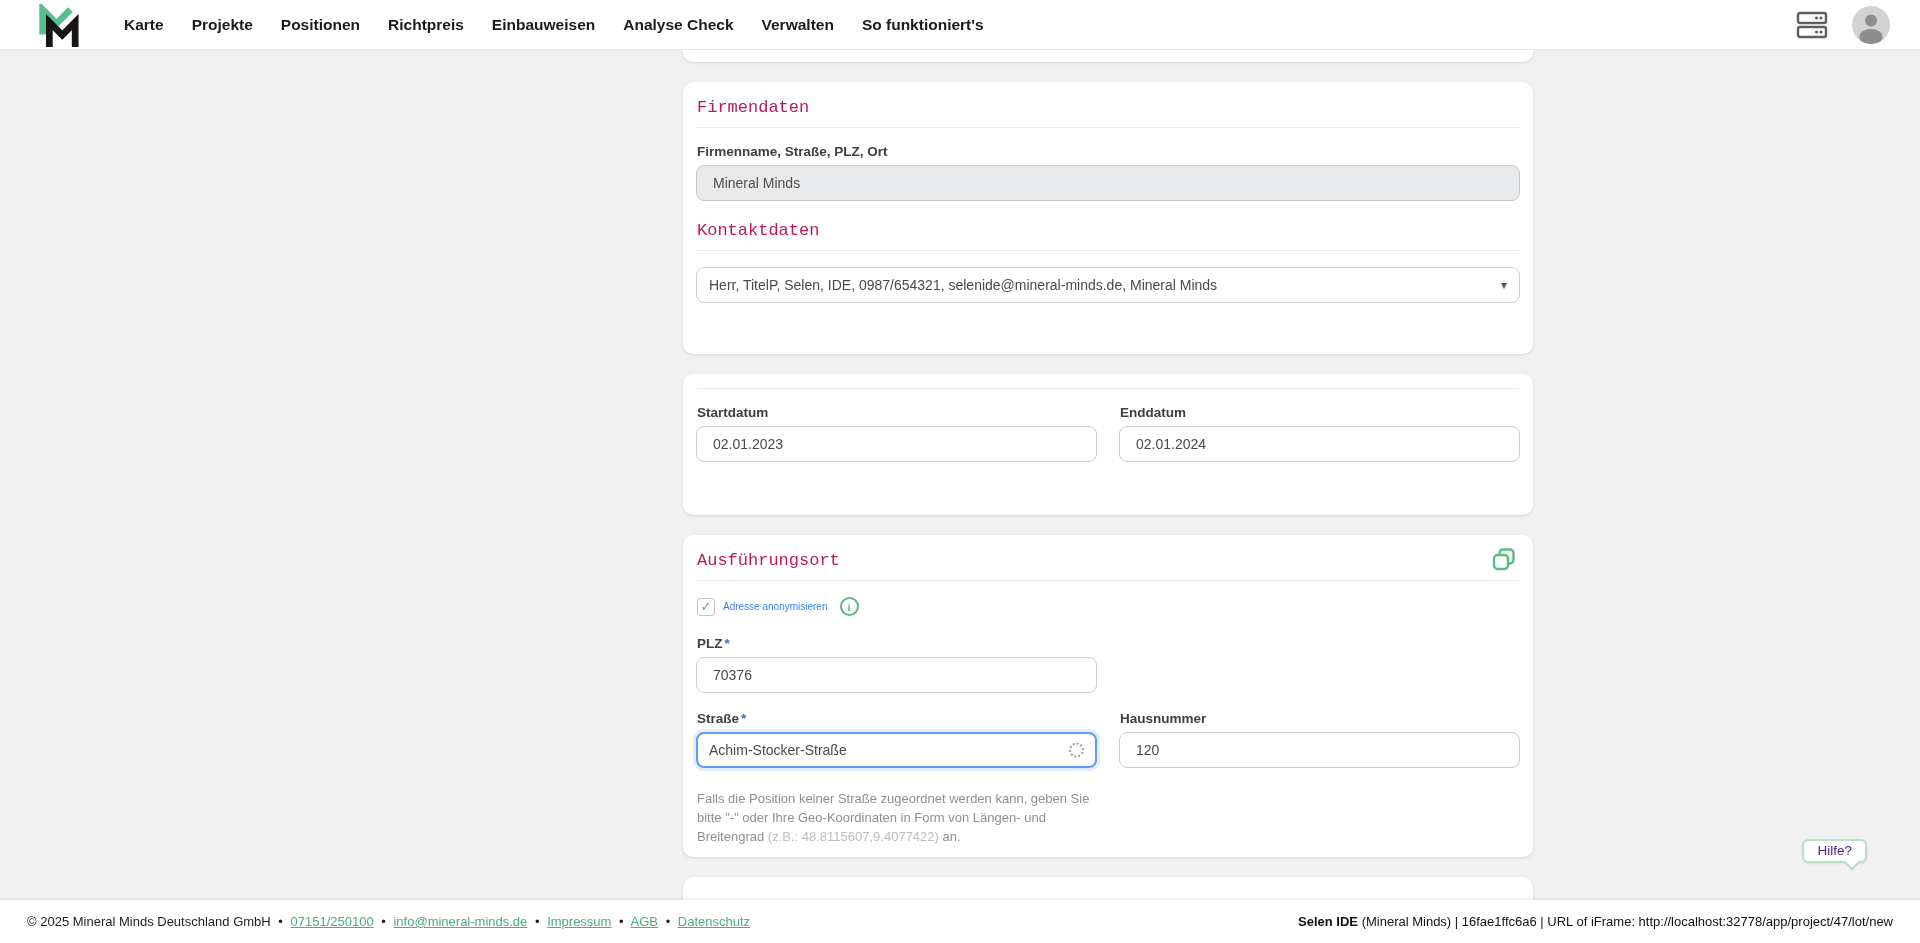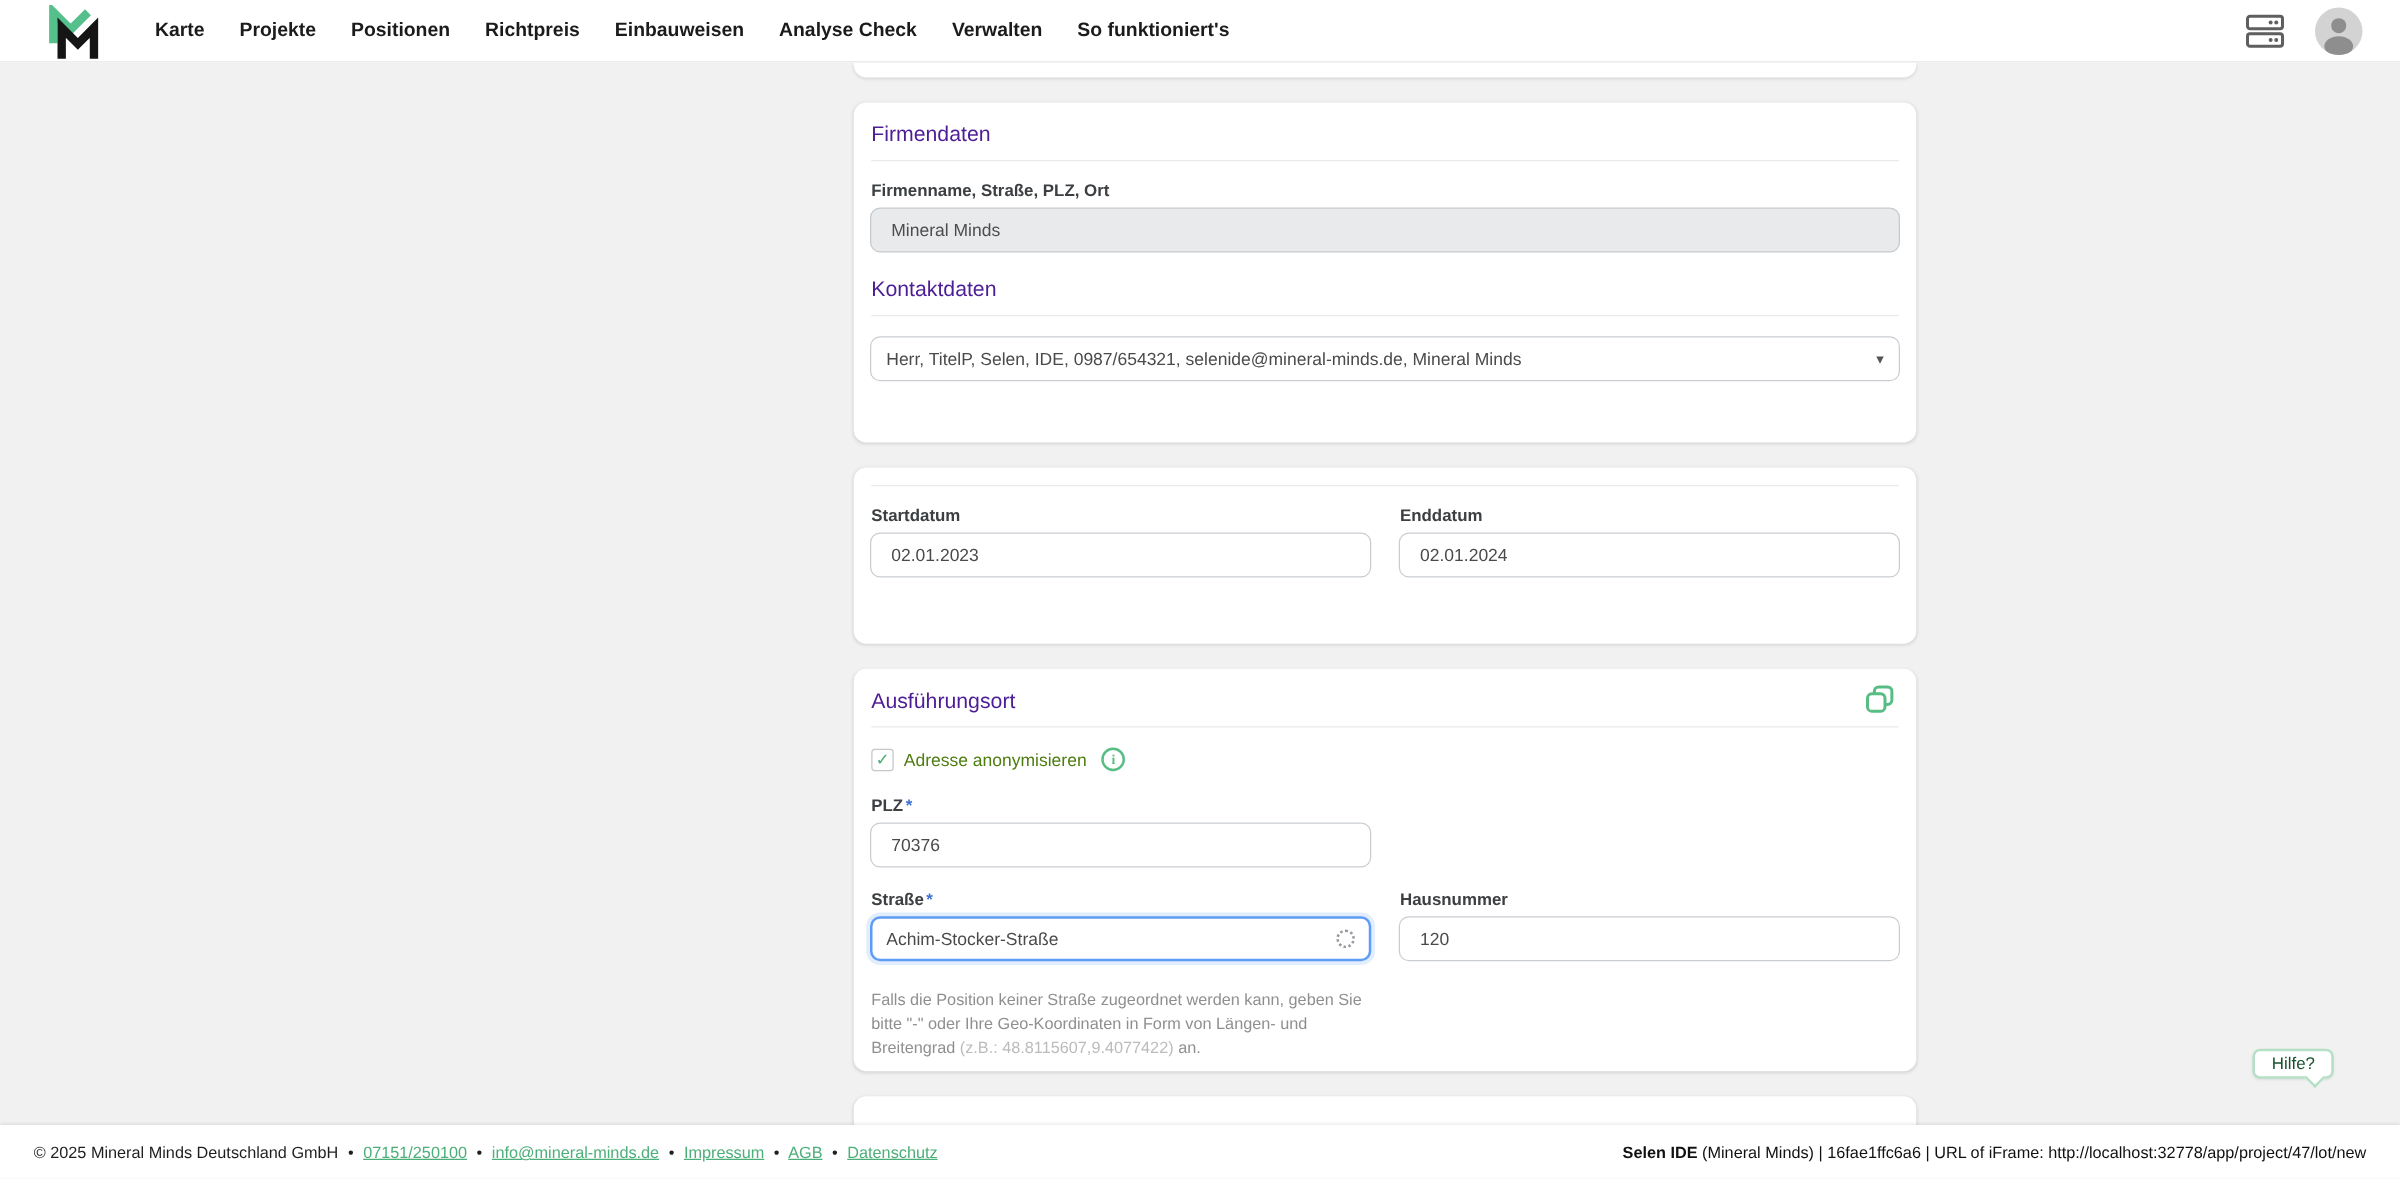--- a/index.html
+++ b/index.html
@@ -20,21 +20,21 @@
   .card { position:absolute; left:683px; width:850px; background:#fff; border-radius:10px;
     box-shadow:0 1px 3px rgba(0,0,0,.13); padding:14px 13px; }
   .card-sliver-top { position:absolute; left:683px; top:50px; width:850px; height:12px; background:#fff;
     border-radius:0 0 10px 10px; box-shadow:0 1px 3px rgba(0,0,0,.13); }
   .card-sliver-bottom { position:absolute; left:683px; top:877px; width:850px; height:24px; background:#fff;
     border-radius:10px 10px 0 0; box-shadow:0 1px 3px rgba(0,0,0,.13); }
   #card-firmendaten { top:82px; height:272px; }
   #card-zeitrahmen  { top:374px; height:141px; }
   #card-ausfuehrungsort { top:535px; height:322px; }
 
-  .card-title { font-size:17px; color:#4c1d95; font-weight:400; margin:2px 1px 10px; }
+  .card-title { font-size:17px; color:#be185d; font-weight:400; margin:2px 1px 10px;font-family:Liberation Mono, monospace; }
   .divider { border:0; border-top:1px solid #e9e9e9; margin:0 1px 16px; }
   .field-label { display:block; font-size:13.5px; font-weight:700; color:#3d4043; margin:0 1px 6px; }
   .req { color:#3d6fd2; font-weight:700; margin-left:2px; }
 
   .text-input { width:100%; height:36px; border:1px solid #c9cdd2; border-radius:8px; padding:0 16px;
     font-size:14px; color:#4a4a4a; background:#fff; font-family:inherit; outline:none; }
   .text-input.disabled { background:#e9eaec; border-color:#c5c9cd; color:#4d4d4d; }
   .sect-gap { height:18px; }
   .field-gap { height:18px; }
 
@@ -44,21 +44,21 @@
   .select-caret { position:absolute; right:12px; top:50%; transform:translateY(-50%); font-size:12px; color:#555; }
 
   .row2 { display:grid; grid-template-columns:1fr 1fr; column-gap:22px; }
 
   
   .card-head { display:flex; align-items:flex-start; justify-content:space-between; }
   .copy-icon { width:26px; height:26px; cursor:pointer; margin:-2px 3px 0 0; }
   .checkbox-row { display:flex; align-items:center; gap:8px; margin:2px 1px 20px; }
   .checkbox { width:18px; height:18px; border:1px solid #c6c6c6; border-radius:3px; background:#fff;
     display:flex; align-items:center; justify-content:center; color:#4cae78; font-size:13px; font-weight:700; cursor:pointer; }
-  .checkbox-label { font-size:14px; color:#4d7c0f; cursor:pointer; }
+  .checkbox-label { font-size:10px; color:#3b82f6; cursor:pointer; }
   .info-icon { width:19px; height:19px; border:2px solid #57bd84; border-radius:50%; color:#57bd84;
     font-size:11px; font-weight:700; display:flex; align-items:center; justify-content:center;
     margin-left:4px; cursor:pointer; font-family:"Liberation Serif","DejaVu Serif",serif; }
 
   .input-wrap { position:relative; }
   .text-input.focused { border:2px solid #5e9cf5; box-shadow:0 0 0 3px rgba(94,156,245,.18); padding:0 11px; }
   .spinner { position:absolute; right:13px; top:50%; transform:translateY(-50%); width:15px; height:15px;
     border:2px dotted #969ba3; border-radius:50%; }
 
   .help-text { font-size:13px; color:#8f8f8f; line-height:1.45; margin:22px 1px 0; max-width:400px; }
@@ -69,21 +69,21 @@
     box-shadow:0 -1px 3px rgba(0,0,0,.10); display:flex; align-items:center;
     justify-content:space-between; padding:0 27px; z-index:40; }
   .footer-left { font-size:13px; color:#1f1f1f; }
   .footer-link { color:#4cae78; text-decoration:underline; cursor:pointer; }
   .footer-sep { color:#1f1f1f; margin:0 4px; }
   .footer-right { font-size:13px; color:#111; }
   .footer-right b { font-weight:700; }
 
   
   .help-bubble { position:fixed; right:53px; bottom:80px; background:#fff; border:2px solid #b5e0c6;
-    border-radius:6px; padding:2px 13px 3px; font-size:13.5px; color:#14532d; cursor:pointer;
+    border-radius:6px; padding:2px 13px 3px; font-size:13.5px; color:#4c1d95; cursor:pointer;
     box-shadow:0 1px 2px rgba(0,0,0,.08); z-index:45; }
   .help-bubble::after { content:""; position:absolute; right:7px; bottom:-7px; width:10px; height:10px;
     background:#fff; border-right:2px solid #b5e0c6; border-bottom:2px solid #b5e0c6; transform:rotate(45deg); }
 </style>
 </head>
 <body>
 
 <header class="topnav">
   <svg class="logo" viewBox="0 0 46 46">
     <polyline points="8,32 8,6 22.5,20.5 37,6" fill="none" stroke="#55c08c" stroke-width="7"></polyline>

